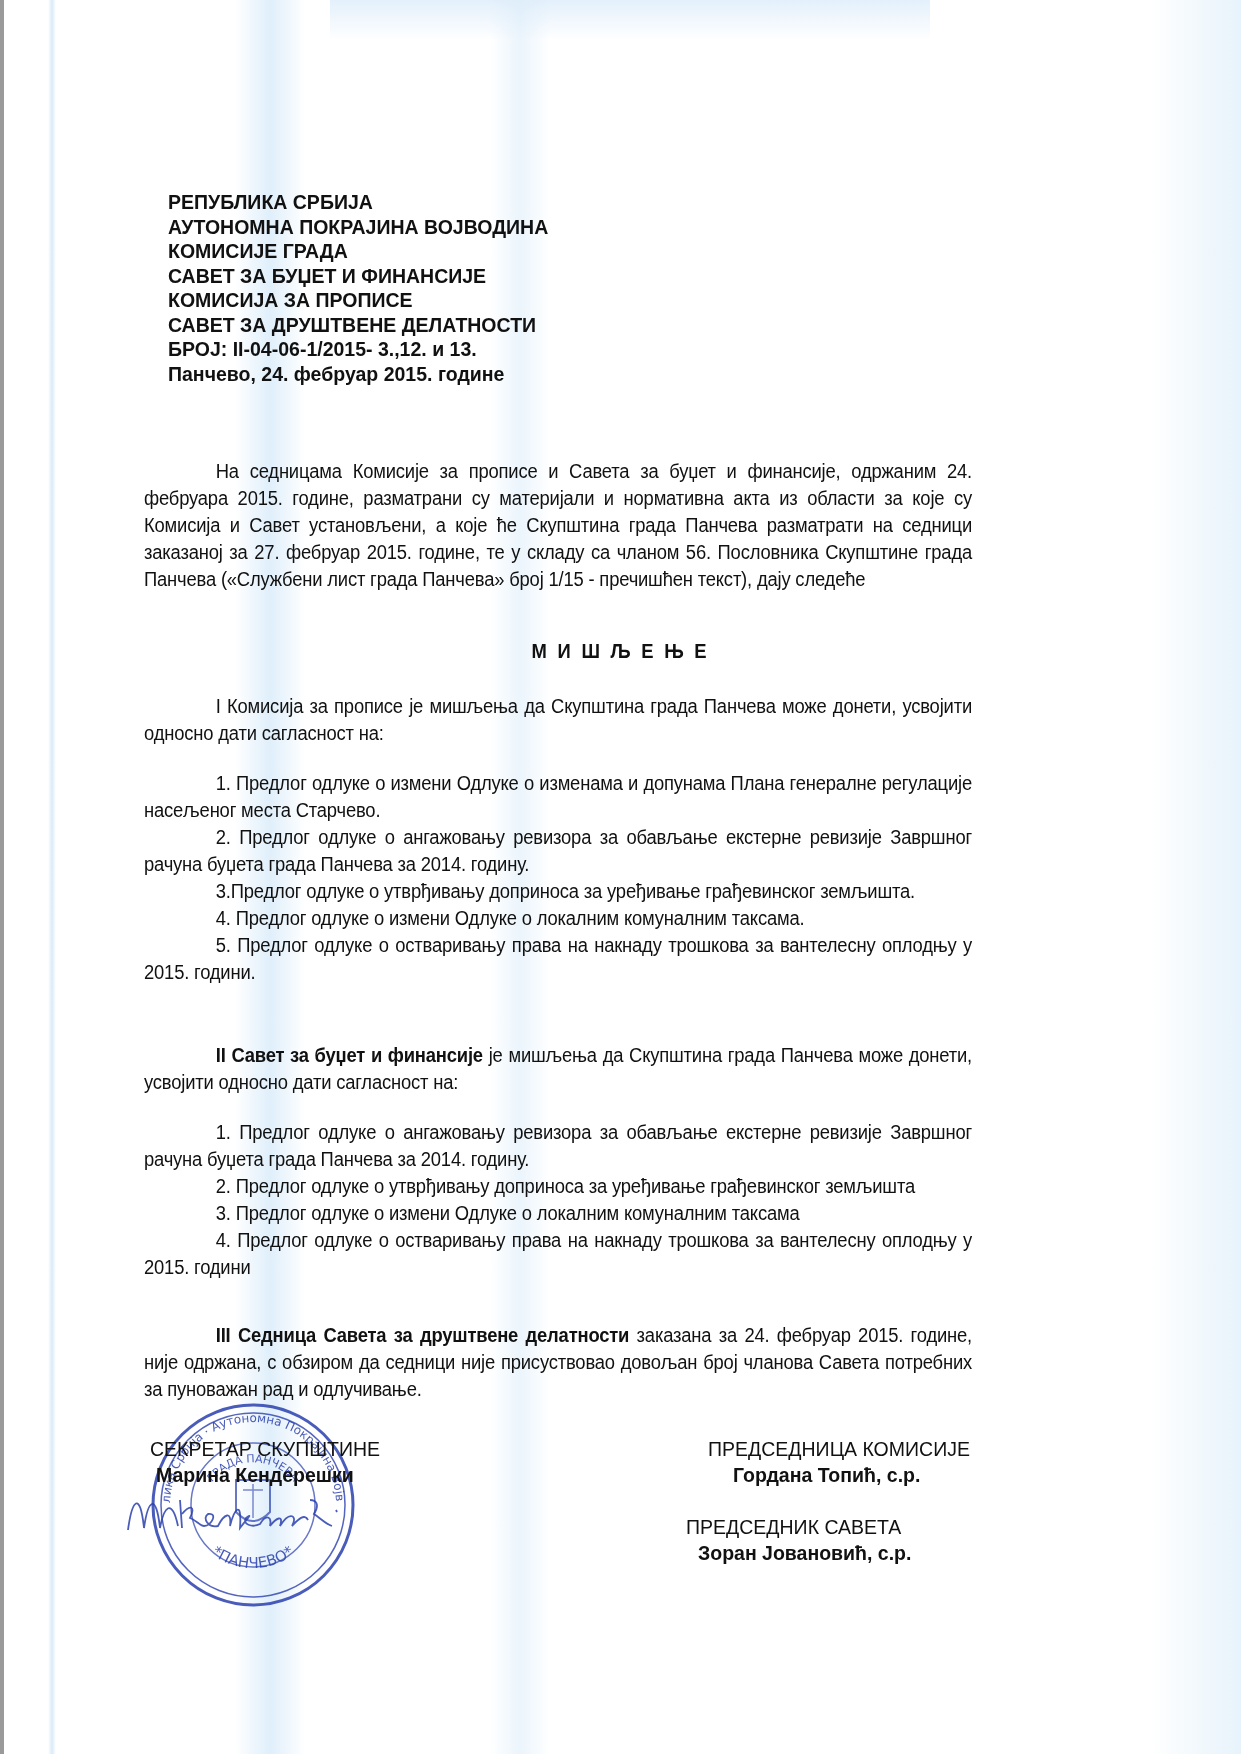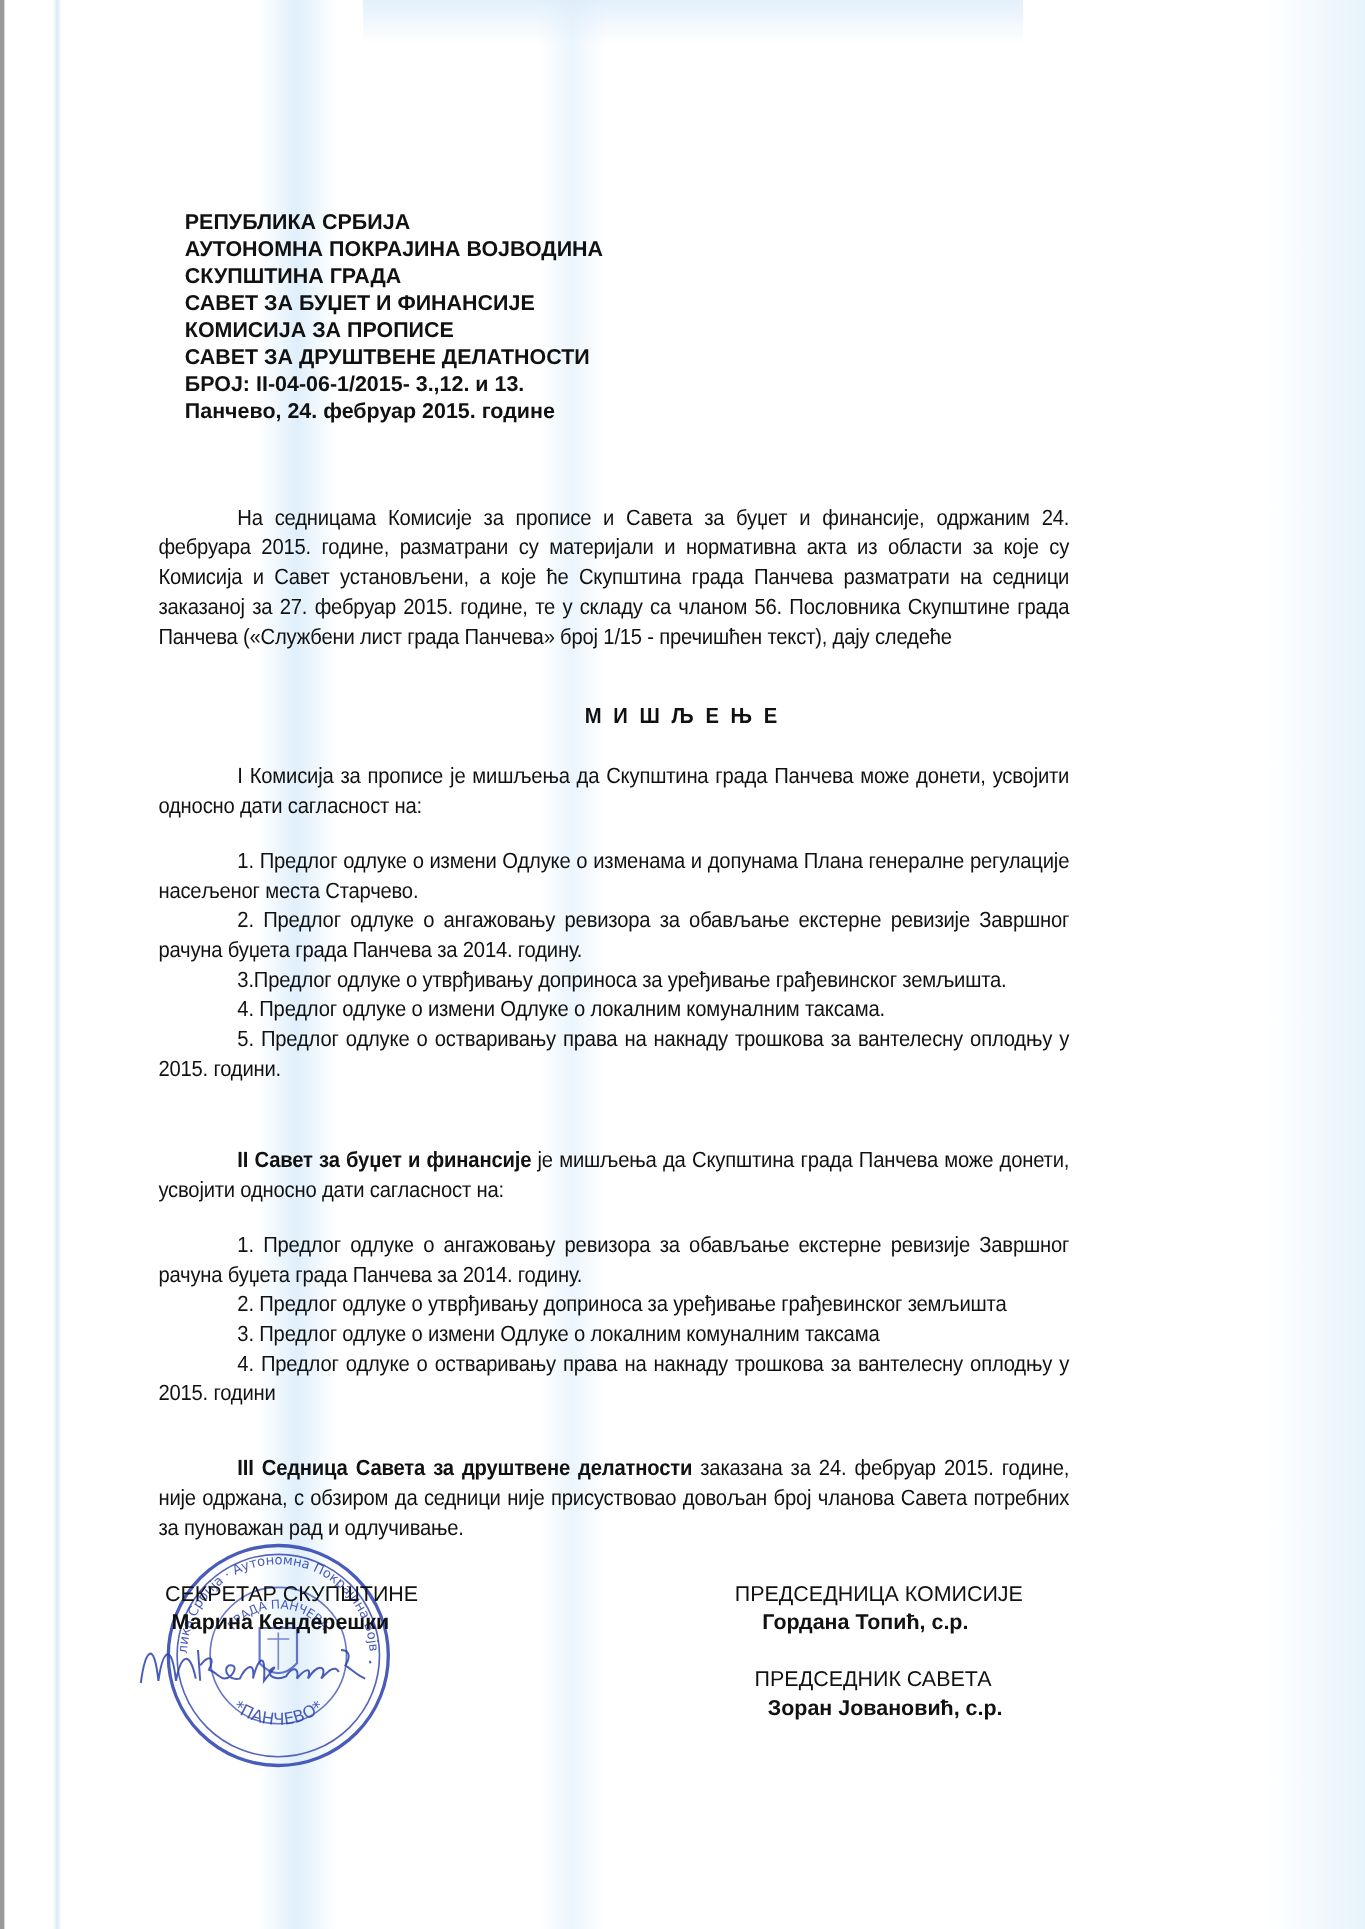--- a/index.html
+++ b/index.html
@@ -39,42 +39,42 @@
   .sec2 { top: 1042px; }
   .list2 { top: 1119px; }
   .sec3 { top: 1322px; }
   b { font-weight: bold; }
 
   .sig { position: absolute; font-size: 19.5px; line-height: 26px; }
   .sig .role { font-weight: normal; white-space: nowrap; }
   .sig .name { font-weight: bold; white-space: nowrap; }
   .sig-left { left: 150px; top: 1436px; }
   .sig-left .name { padding-left: 6px; }
-  .sig-right1 { left: 668px; top: 1436px; }
+  .sig-right1 { left: 708px; top: 1436px; }
   .sig-right1 .name { padding-left: 25px; }
   .sig-right2 { left: 686px; top: 1514px; }
   .sig-right2 .name { padding-left: 12px; }
 
   .stamp { position: absolute; left: 148px; top: 1400px; width: 210px; height: 210px; }
   .signature { position: absolute; left: 120px; top: 1470px; width: 230px; height: 80px; }
 </style>
 </head>
 <body>
 
 <div class="streak s1"></div>
 <div class="streak s2"></div>
 <div class="streak s3"></div>
 <div class="streak s4"></div>
 <div class="streak s5"></div>
 <div class="streak s6"></div>
 
 <div class="header">
   <div>РЕПУБЛИКА СРБИЈА</div>
   <div>АУТОНОМНА ПОКРАЈИНА ВОЈВОДИНА</div>
-  <div>СКУПШТИНА ГРАДА</div>
+  <div>КОМИСИЈЕ ГРАДА</div>
   <div>САВЕТ ЗА БУЏЕТ И ФИНАНСИЈЕ</div>
   <div>КОМИСИЈА ЗА ПРОПИСЕ</div>
   <div>САВЕТ ЗА ДРУШТВЕНЕ ДЕЛАТНОСТИ</div>
   <div>БРОЈ: II-04-06-1/2015- 3.,12. и 13.</div>
   <div>Панчево, 24. фебруар 2015. године</div>
 </div>
 
 <div class="body-text intro">
   <p class="indent">На седницама Комисије за прописе и Савета за буџет и финансије, одржаним 24. фебруара 2015. године, разматрани су материјали и нормативна акта из области за које су Комисија и Савет установљени, а које ће Скупштина града Панчева разматрати на седници заказаној за 27. фебруар 2015. године, те у складу са чланом 56. Пословника Скупштине града Панчева («Службени лист града Панчева» број 1/15 - пречишћен текст),  дају следеће</p>
 </div>

